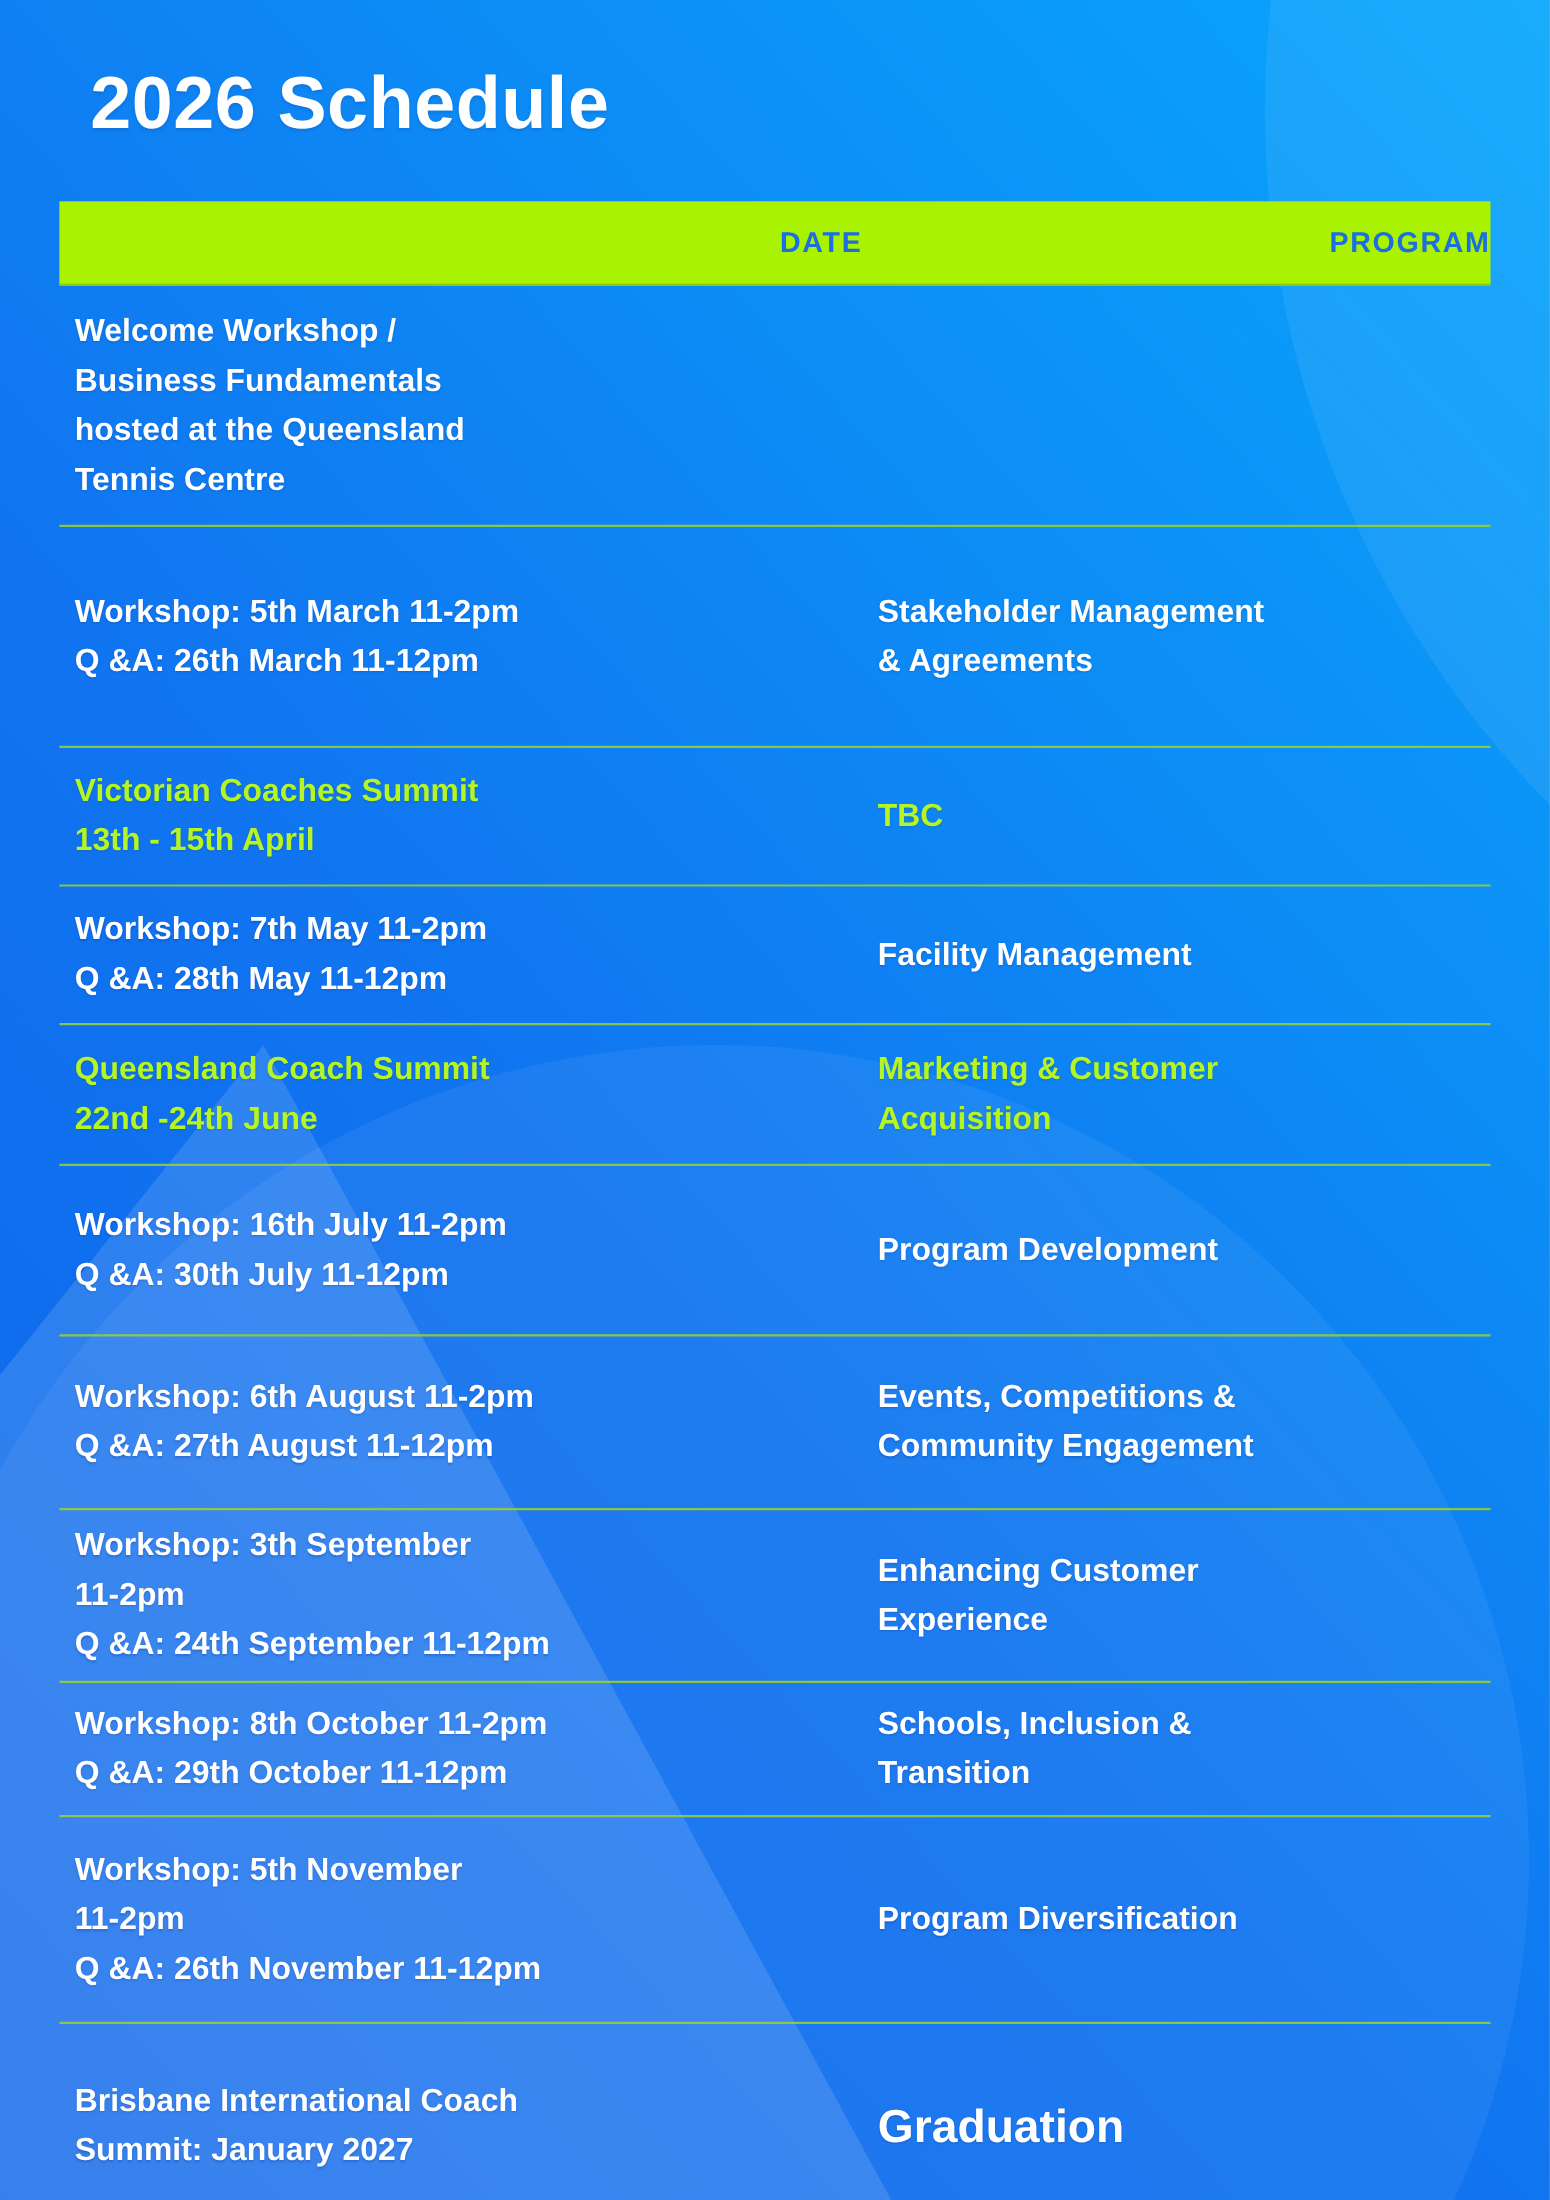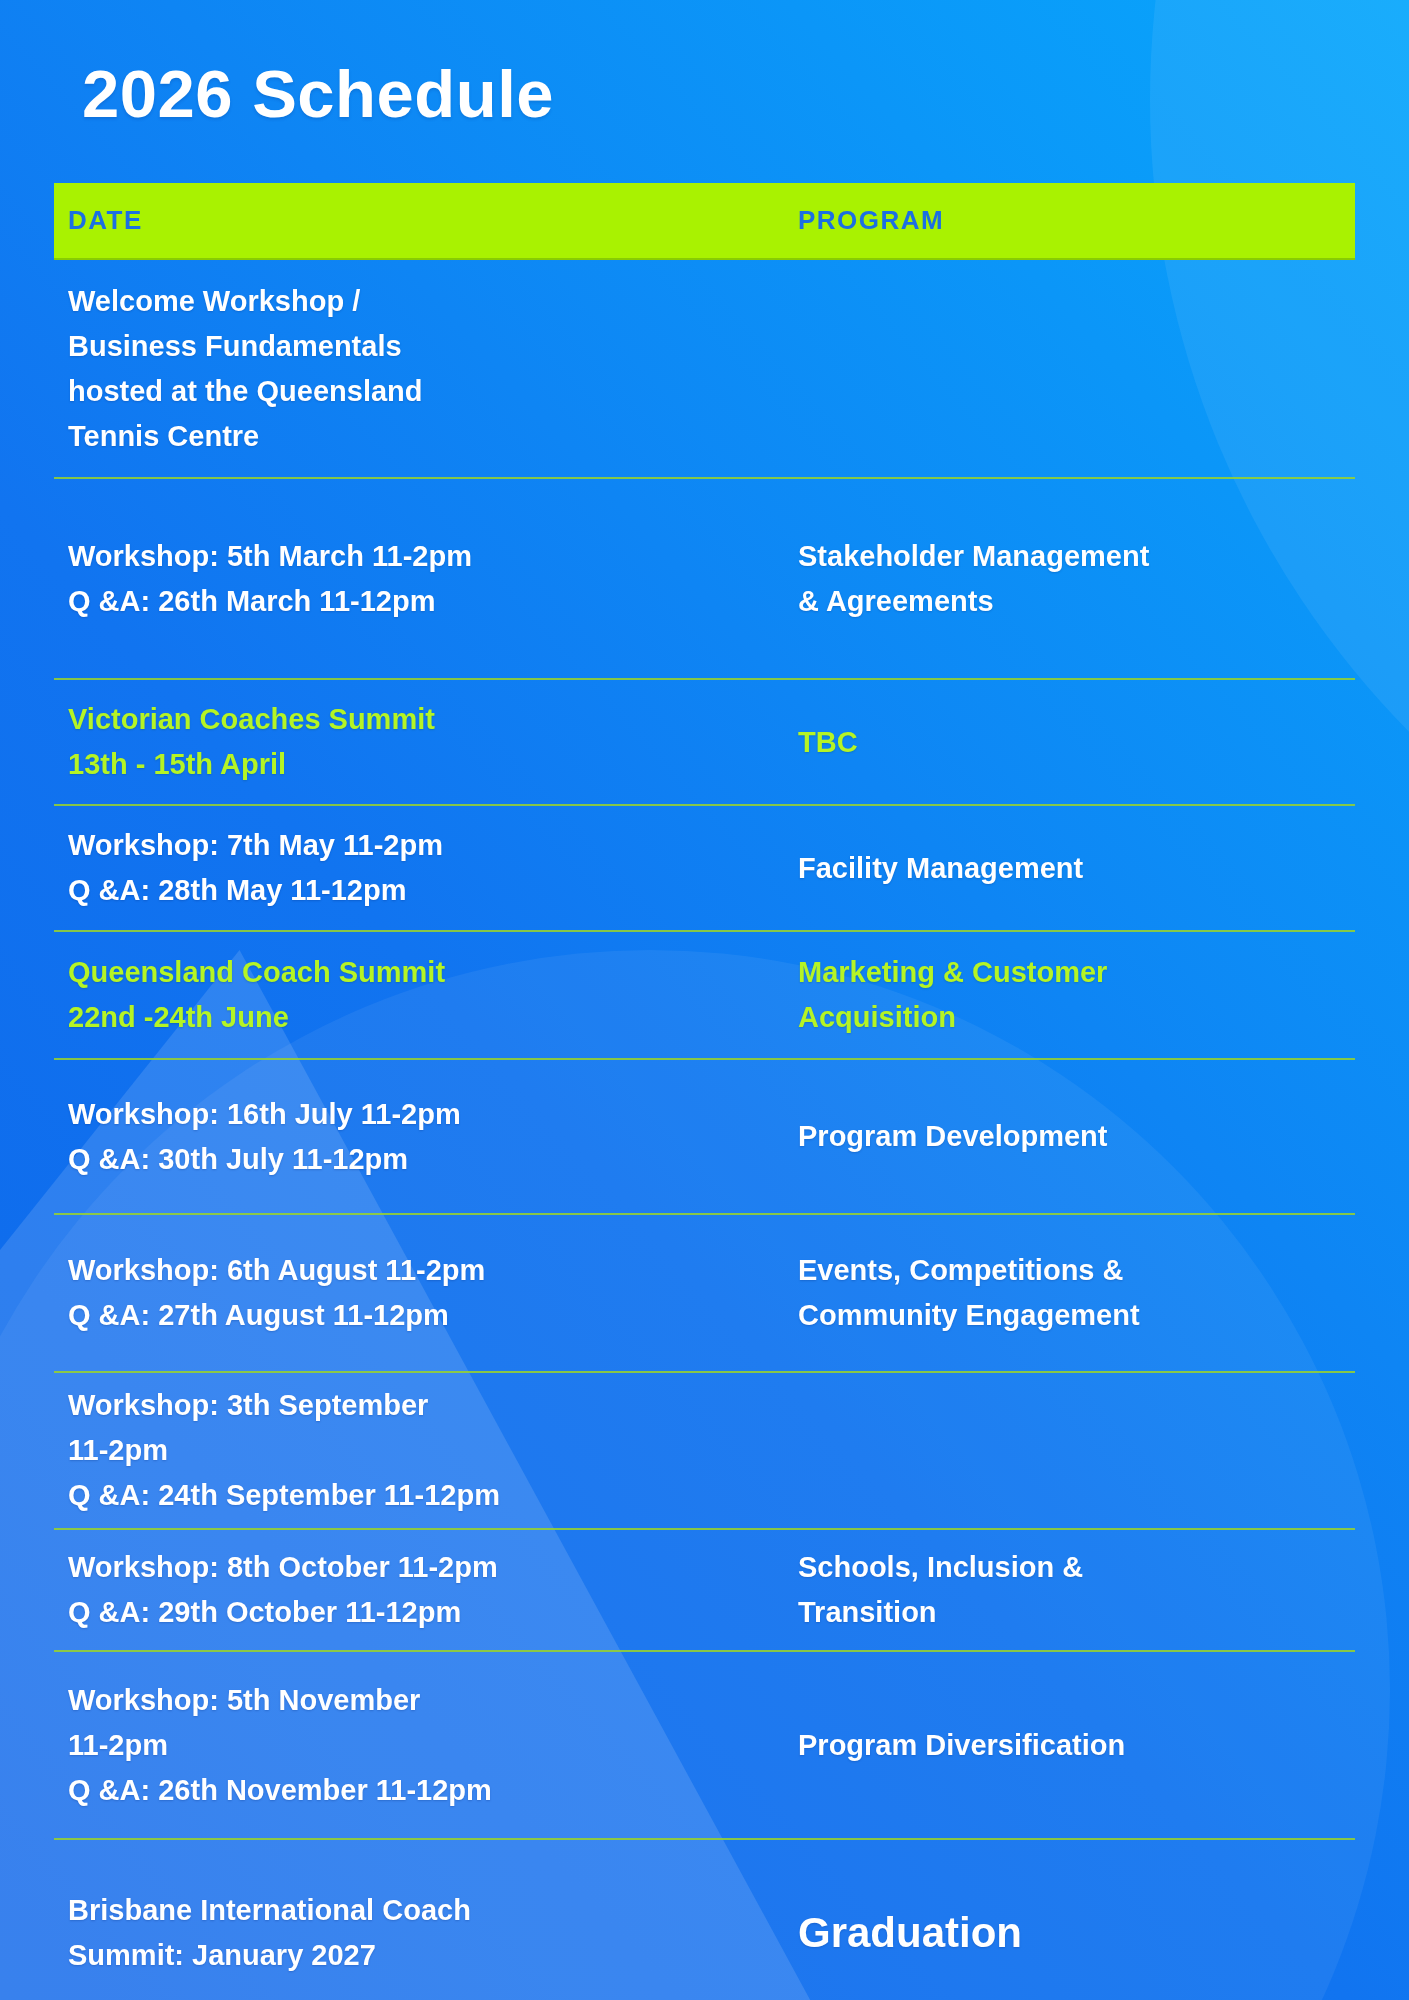--- a/index.html
+++ b/index.html
@@ -52,20 +52,21 @@
     left: 54px; top: 183px;
     width: 1301px;
   }
   .thead {
     display: grid;
     grid-template-columns: 730px 571px;
     height: 77px;
     align-items: center;
     background: var(--accent-green);
     border-bottom: 2px solid rgba(40,90,10,0.25);
+    text-align: right;
   }
   .th {
     padding-left: 14px;
     font-size: 26px;
     font-weight: 800;
     letter-spacing: 1.5px;
     color: var(--header-text-blue);
   }
   .row {
     display: grid;
@@ -150,20 +151,22 @@
       <div class="cell">Workshop: 6th August 11-2pm
 Q &amp;A: 27th August 11-12pm</div>
       <div class="cell">Events, Competitions &amp;
 Community Engagement</div>
     </div>
 
     <div class="row" style="height:157px">
       <div class="cell">Workshop: 3th September
 11-2pm
 Q &amp;A: 24th September 11-12pm</div>
+      <div class="cell">Enhancing Customer
+Experience</div>
     </div>
 
     <div class="row" style="height:122px">
       <div class="cell">Workshop: 8th October 11-2pm
 Q &amp;A: 29th October 11-12pm</div>
       <div class="cell">Schools, Inclusion &amp;
 Transition</div>
     </div>
 
     <div class="row" style="height:188px">

